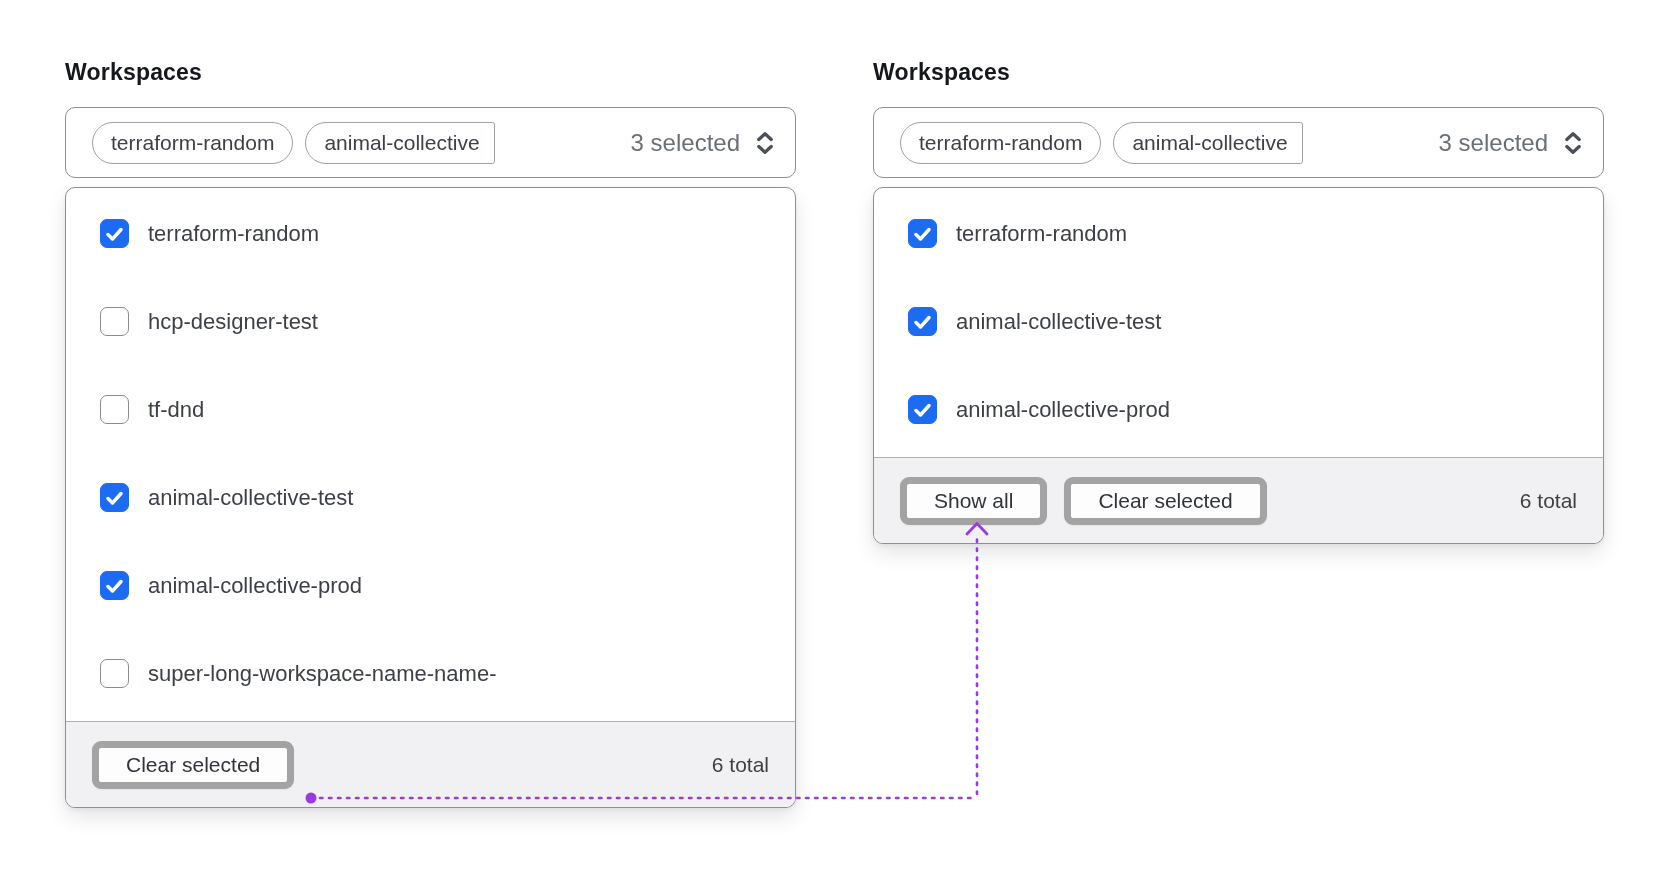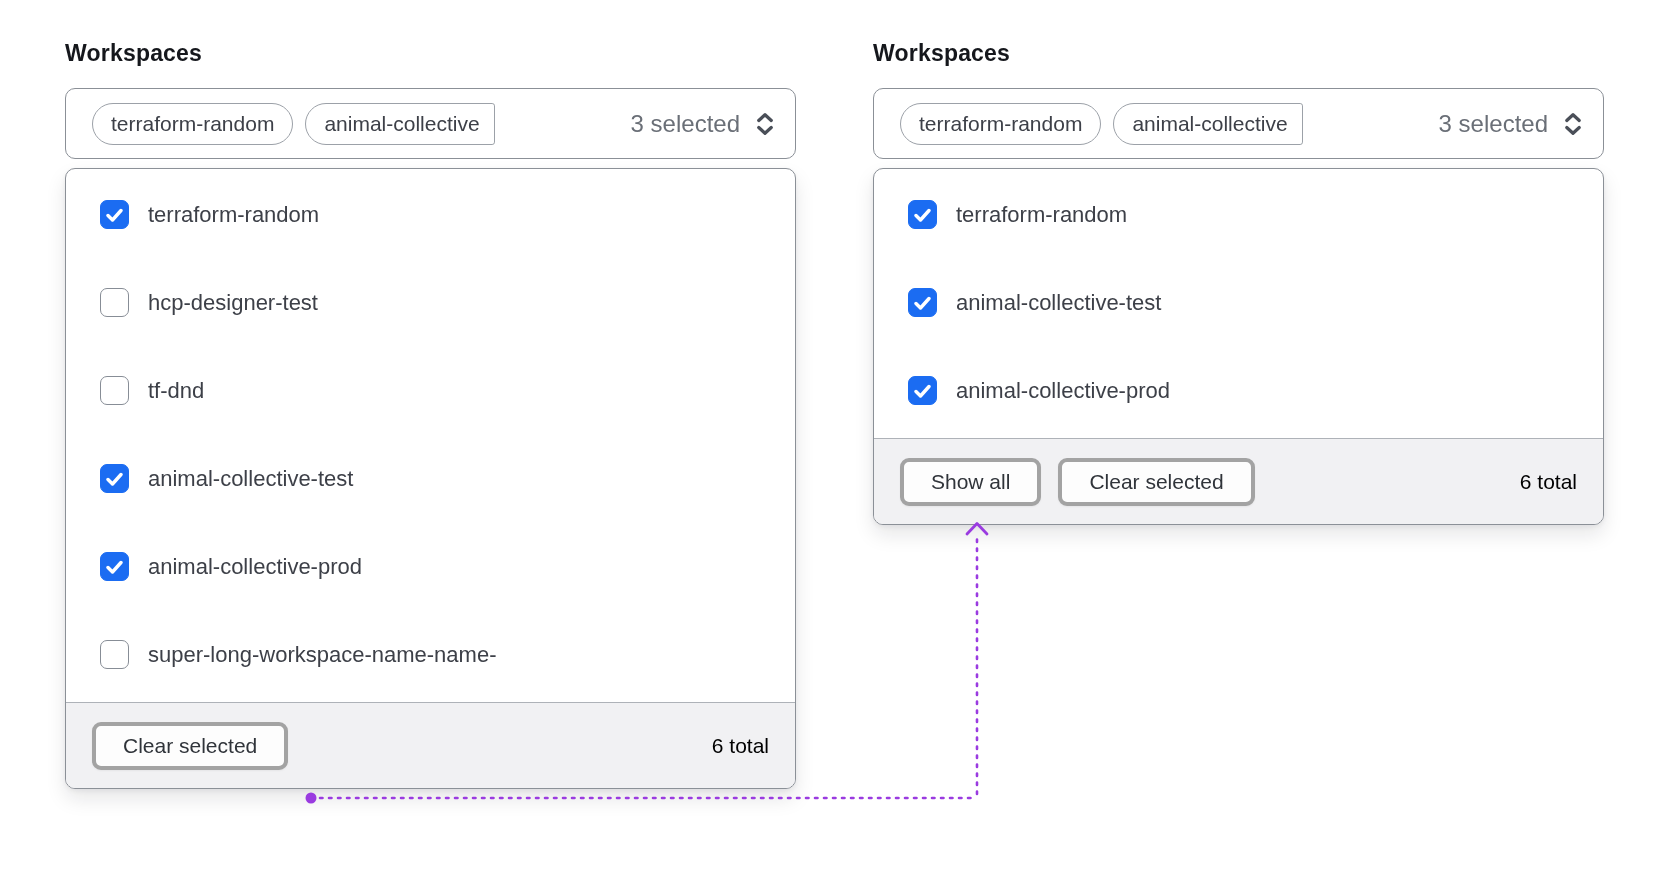--- a/index.html
+++ b/index.html
@@ -2,21 +2,21 @@
 <html style="--checkbox-blue: #1b6cf2; --annotation-purple: #9a3be0;"><head>
 <meta charset="utf-8">
 <style>
   html,body{margin:0;padding:0;}
   body{
     width:1672px;height:892px;position:relative;overflow:hidden;
     background:#ffffff;
     font-family:"Liberation Sans", sans-serif;
     color:#3d4048;
   }
-  .panel{position:absolute;top:40px;width:731px;}
+  .panel{position:absolute;top:59px;width:731px;}
   #panel-left{left:65px;}
   #panel-right{left:873px;}
 
   .panel-label{
     font-size:23px;font-weight:700;color:#15171c;letter-spacing:.2px;
   }
 
   
   .trigger{
     margin-top:21px;height:71px;box-sizing:border-box;
@@ -57,25 +57,25 @@
   .option-label{font-size:22px;line-height:40px;margin-top:-5px;color:#3d4048;}
   .option-label .line{display:block;}
 
   
   .panel-footer{
     background:#f1f1f3;border-top:1px solid #aeb2b8;height:85px;
     display:flex;align-items:center;padding:0 26px;gap:17px;
   }
   .footer-btn{
     height:48px;padding:0 27px;font-size:21px;color:#30343a;
-    background:#fdfdfd;border:4px solid #a3a3a3;border-radius:9px;
+    background:#fdfdfd;border:7px solid #a3a3a3;border-radius:9px;
     display:flex;align-items:center;box-shadow:0 1px 2px rgba(0,0,0,.05);
     font-family:inherit;cursor:pointer;white-space:nowrap;
   }
-  .footer-total{margin-left:auto;font-size:21px;color:#000000;}
+  .footer-total{margin-left:auto;font-size:21px;color:#404040;}
 
   
   .annotation{position:absolute;left:0;top:0;pointer-events:none;}
   .annotation .dash{stroke:var(--annotation-purple);stroke-width:2.6;fill:none;stroke-dasharray:2.5 6.5;stroke-linecap:round;}
   .annotation .solid{stroke:var(--annotation-purple);stroke-width:2.8;fill:none;stroke-linecap:round;stroke-linejoin:round;}
   .annotation .dot{fill:var(--annotation-purple);}
 </style>
 </head>
 <body>
 

